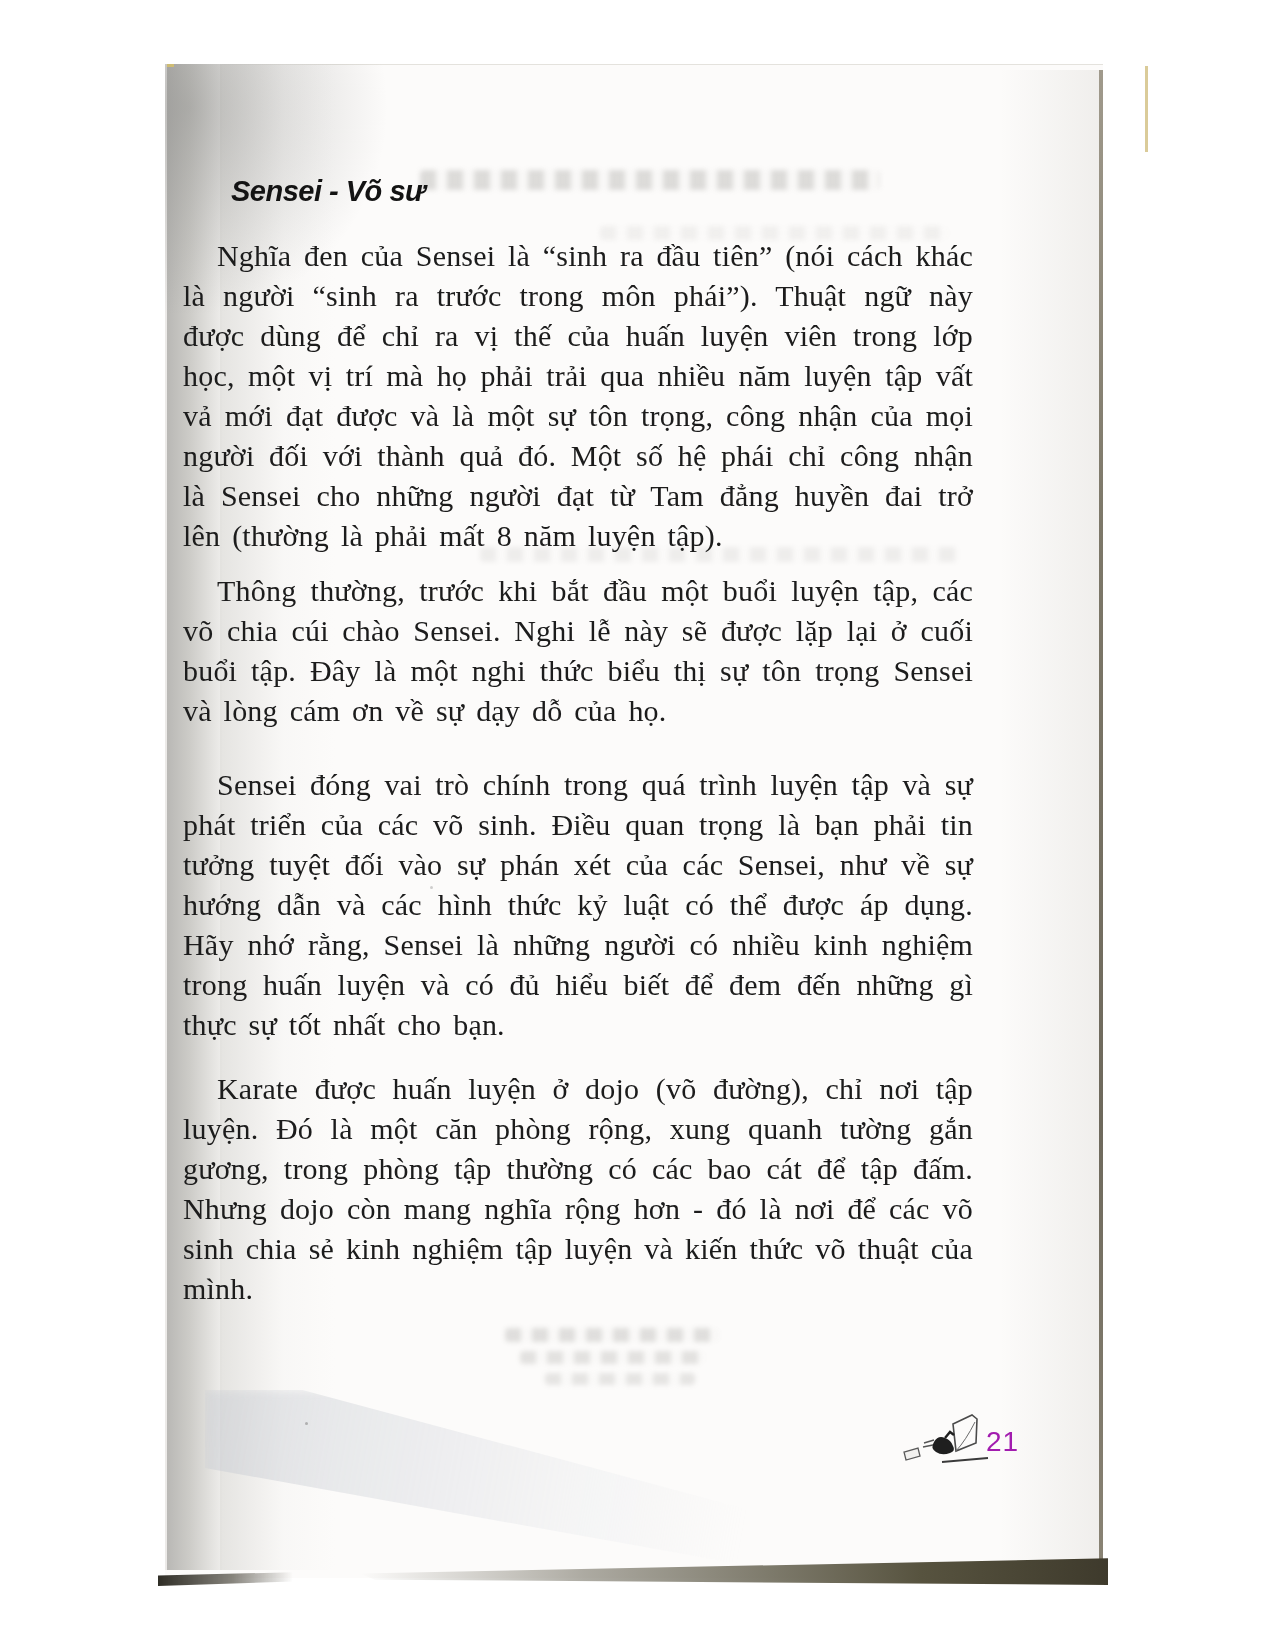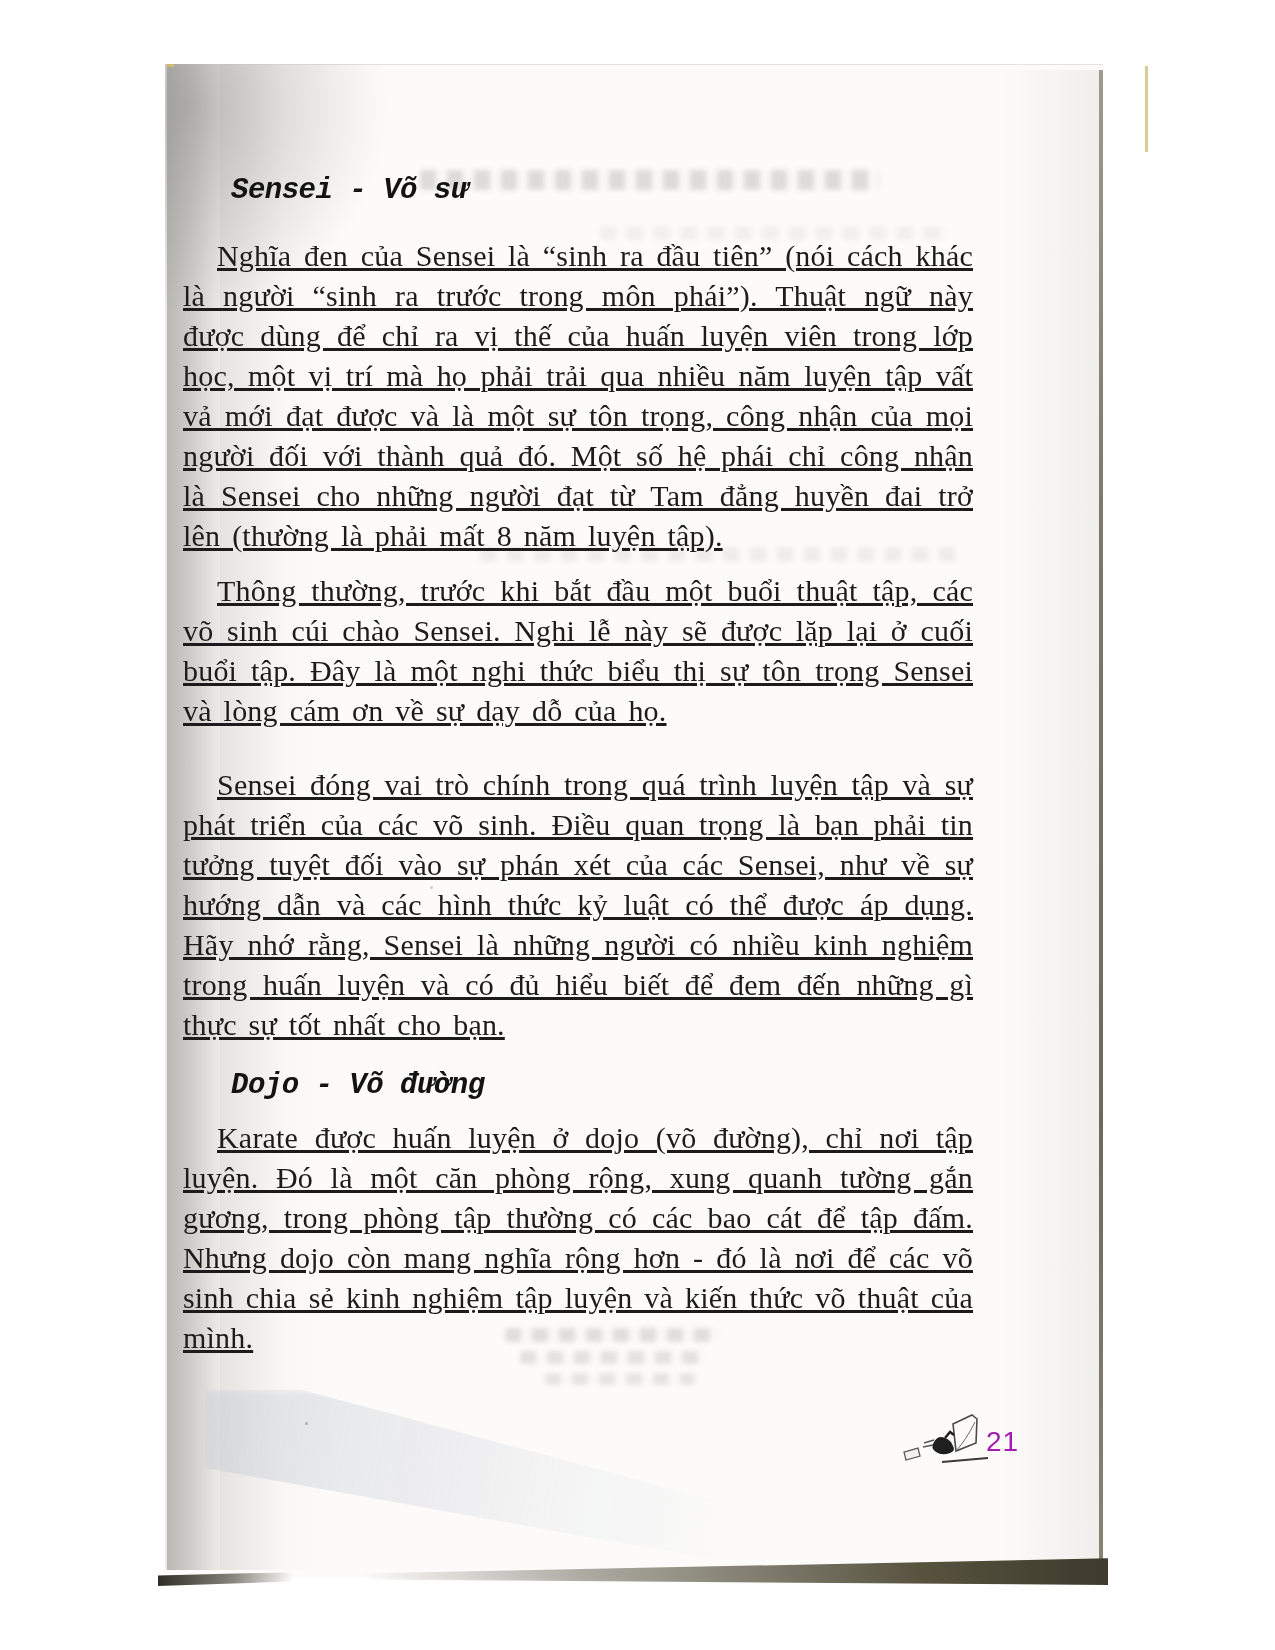--- a/index.html
+++ b/index.html
@@ -58,29 +58,29 @@
   .corner-dot {
     position:absolute; left:167px; top:64px; width:7px; height:3px;
     background:#d8c268; opacity:.8;
   }
   
   .text-col {
     position:absolute; left:183px; top:174px; width:790px;
     font-size:30px; line-height:40px; color:#1c1c1c;
   }
   .sect-heading {
-    font-family:Liberation Mono, monospace;
+    font-family:Liberation Sans, sans-serif;
     font-style:italic; font-weight:bold;
     font-size:29px; line-height:34px; letter-spacing:-0.5px;
     margin:0 0 28px 48px; color:#131313;
   }
   .sect-heading.h2 { margin-bottom:15px; }
   .para {
     margin:0 0 15px 0; text-align:justify; text-indent:34px;
-    word-spacing:0.14em; letter-spacing:0.2px;text-decoration:underline;
+    word-spacing:0.14em; letter-spacing:0.2px;
   }
   .para.mb20 { margin-bottom:20px; }
   .para.mb24 { margin-bottom:24px;margin-top:34px; }
   .para.mb0  { margin-bottom:12px; }
   
   .pagenum {
     position:absolute; left:986px; top:1426px;
     font-family:"Liberation Sans","DejaVu Sans",sans-serif;
     font-size:28px; color:#a21caf; letter-spacing:1px;
   }
@@ -114,23 +114,22 @@
   <div class="smudge" style="left:480px; top:547px; width:480px; height:15px; opacity:.22;"></div>
   <div class="smudge" style="left:505px; top:1328px; width:215px; height:14px; opacity:.45;"></div>
   <div class="smudge" style="left:520px; top:1351px; width:185px; height:13px; opacity:.4;"></div>
   <div class="smudge" style="left:545px; top:1373px; width:150px; height:12px; opacity:.35;"></div>
   <div class="speck" style="left:305px; top:1422px; width:3px; height:3px; opacity:.6;"></div>
   <div class="speck" style="left:430px; top:886px; width:3px; height:3px; opacity:.4;"></div>
 
   <main class="text-col">
     <h2 class="sect-heading h1">Sensei - Võ sư</h2>
     <p class="para">Nghĩa đen của Sensei là “sinh ra đầu tiên” (nói cách khác là người “sinh ra trước trong môn phái”). Thuật ngữ này được dùng để chỉ ra vị thế của huấn luyện viên trong lớp học, một vị trí mà họ phải trải qua nhiều năm luyện tập vất vả mới đạt được và là một sự tôn trọng, công nhận của mọi người đối với thành quả đó. Một số hệ phái chỉ công nhận là Sensei cho những người đạt từ Tam đẳng huyền đai trở lên (thường là phải mất 8 năm luyện tập).</p>
-    <p class="para mb20">Thông thường, trước khi bắt đầu một buổi thuật tập, các võ sinh cúi chào Sensei. Nghi lễ này sẽ được lặp lại ở cuối buổi tập. Đây là một nghi thức biểu thị sự tôn trọng Sensei và lòng cám ơn về sự dạy dỗ của họ.</p>
+    <p class="para mb20">Thông thường, trước khi bắt đầu một buổi luyện tập, các võ chia cúi chào Sensei. Nghi lễ này sẽ được lặp lại ở cuối buổi tập. Đây là một nghi thức biểu thị sự tôn trọng Sensei và lòng cám ơn về sự dạy dỗ của họ.</p>
     <p class="para mb24">Sensei đóng vai trò chính trong quá trình luyện tập và sự phát triển của các võ sinh. Điều quan trọng là bạn phải tin tưởng tuyệt đối vào sự phán xét của các Sensei, như về sự hướng dẫn và các hình thức kỷ luật có thể được áp dụng. Hãy nhớ rằng, Sensei là những người có nhiều kinh nghiệm trong huấn luyện và có đủ hiểu biết để đem đến những gì thực sự tốt nhất cho bạn.</p>
-    <h2 class="sect-heading h2">Dojo - Võ đường</h2>
     <p class="para mb0">Karate được huấn luyện ở dojo (võ đường), chỉ nơi tập luyện. Đó là một căn phòng rộng, xung quanh tường gắn gương, trong phòng tập thường có các bao cát để tập đấm. Nhưng dojo còn mang nghĩa rộng hơn - đó là nơi để các võ sinh chia sẻ kinh nghiệm tập luyện và kiến thức võ thuật của mình.</p>
   </main>
 
   <svg class="ornament" width="100" height="62" viewBox="0 0 100 62">
 
     <path d="M57 14 L76 5 L81 9 L80 33 L60 41 Z" fill="#fcfbfa" stroke="#4a4a4a" stroke-width="1.6"></path>
     <path d="M60 41 Q70 30 79 12" fill="none" stroke="#6a6a6a" stroke-width="1"></path>
 
     <path d="M38 32 Q42 25 49 28 Q55 30 57 36 Q60 41 54 43 Q46 46 40 42 Q34 38 38 32 Z" fill="#1f1f1f"></path>
     <path d="M49 28 L54 22 L58 25" fill="none" stroke="#1f1f1f" stroke-width="2.4"></path>

